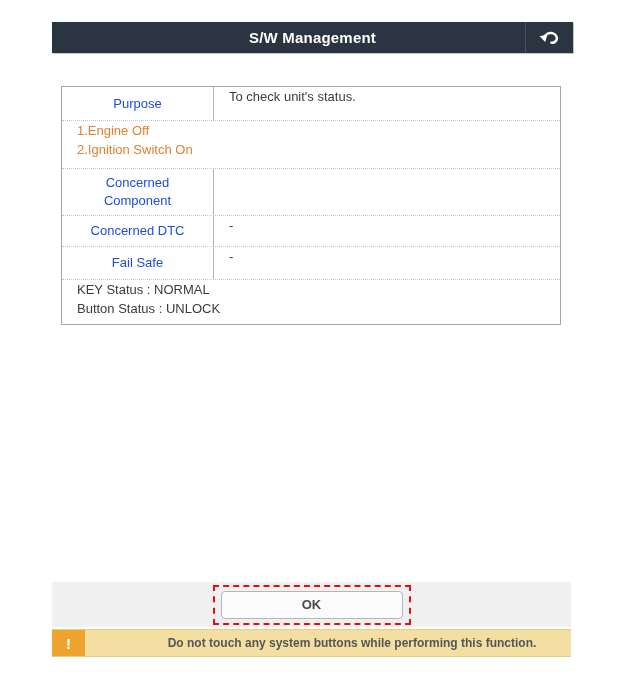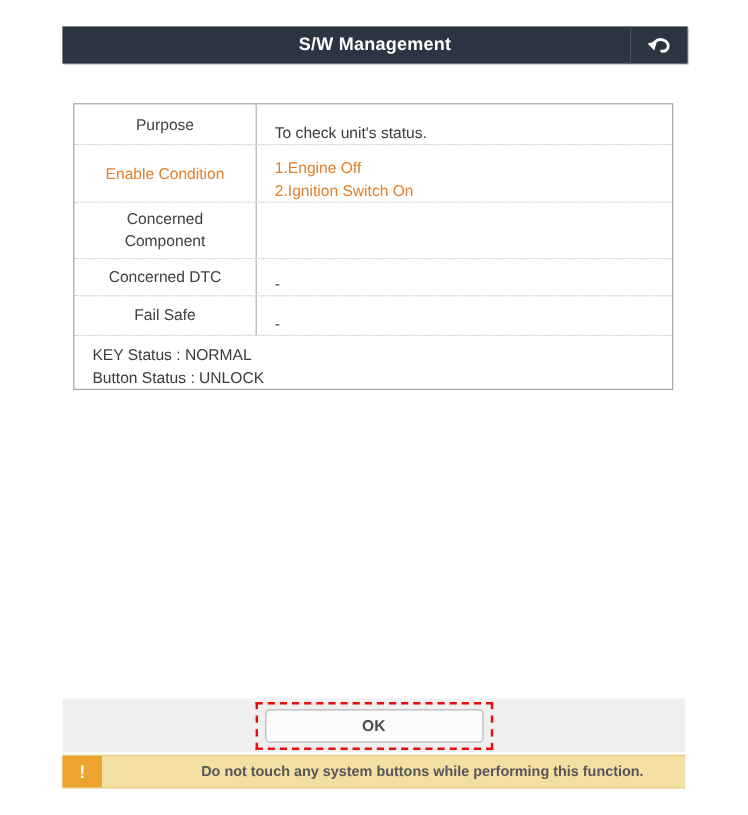--- a/index.html
+++ b/index.html
@@ -36,25 +36,25 @@
   .info-table {
     position:absolute; left:61px; top:86px; width:500px;
     border:1px solid #a6a6a6; box-sizing:border-box; background:#ffffff;
   }
   .t-row { display:flex; box-sizing:border-box; }
   .t-row + .t-row { border-top:1px dotted #c6c6c6; }
   .t-label {
     width:152px; flex:0 0 152px; box-sizing:border-box;
     border-right:1px solid #b2b2b2;
     display:flex; align-items:center; justify-content:center;
-    text-align:center; color:#404040; font-size:13px; line-height:18px;
+    text-align:center; color:#1d4ed8; font-size:13px; line-height:18px;
   }
   .t-label .label-inner { max-width:116px; }
   .t-value {
-    flex:1; display:flex; flex-direction:column; justify-content:flex-end;
+    flex:1; display:flex; flex-direction:column; justify-content:flex-start;
     padding-left:15px; padding-right:8px; box-sizing:border-box;
     color:#3b3b3b; font-size:13px; line-height:19px;
   }
   .r0 { height:33px; }
   .r1 { height:48px; }
   .r2 { height:47px; }
   .r3 { height:31px; }
   .r4 { height:33px; }
   .r5 { height:45px; }
   .row-orange .t-label, .row-orange .t-value { color:#e2802c; }
@@ -114,23 +114,20 @@
     <div class="t-row r0">
       <div class="t-label">
         <span class="label-inner">Purpose</span>
       </div>
       <div class="t-value">
         <div>To check unit's status.</div>
       </div>
     </div>
 
     <div class="t-row r1 row-orange">
-      <div class="t-label">
-        <span class="label-inner">Enable Condition</span>
-      </div>
       <div class="t-value">
         <div>1.Engine Off</div>
         <div>2.Ignition Switch On</div>
       </div>
     </div>
 
     <div class="t-row r2">
       <div class="t-label">
         <span class="label-inner">Concerned Component</span>
       </div>

